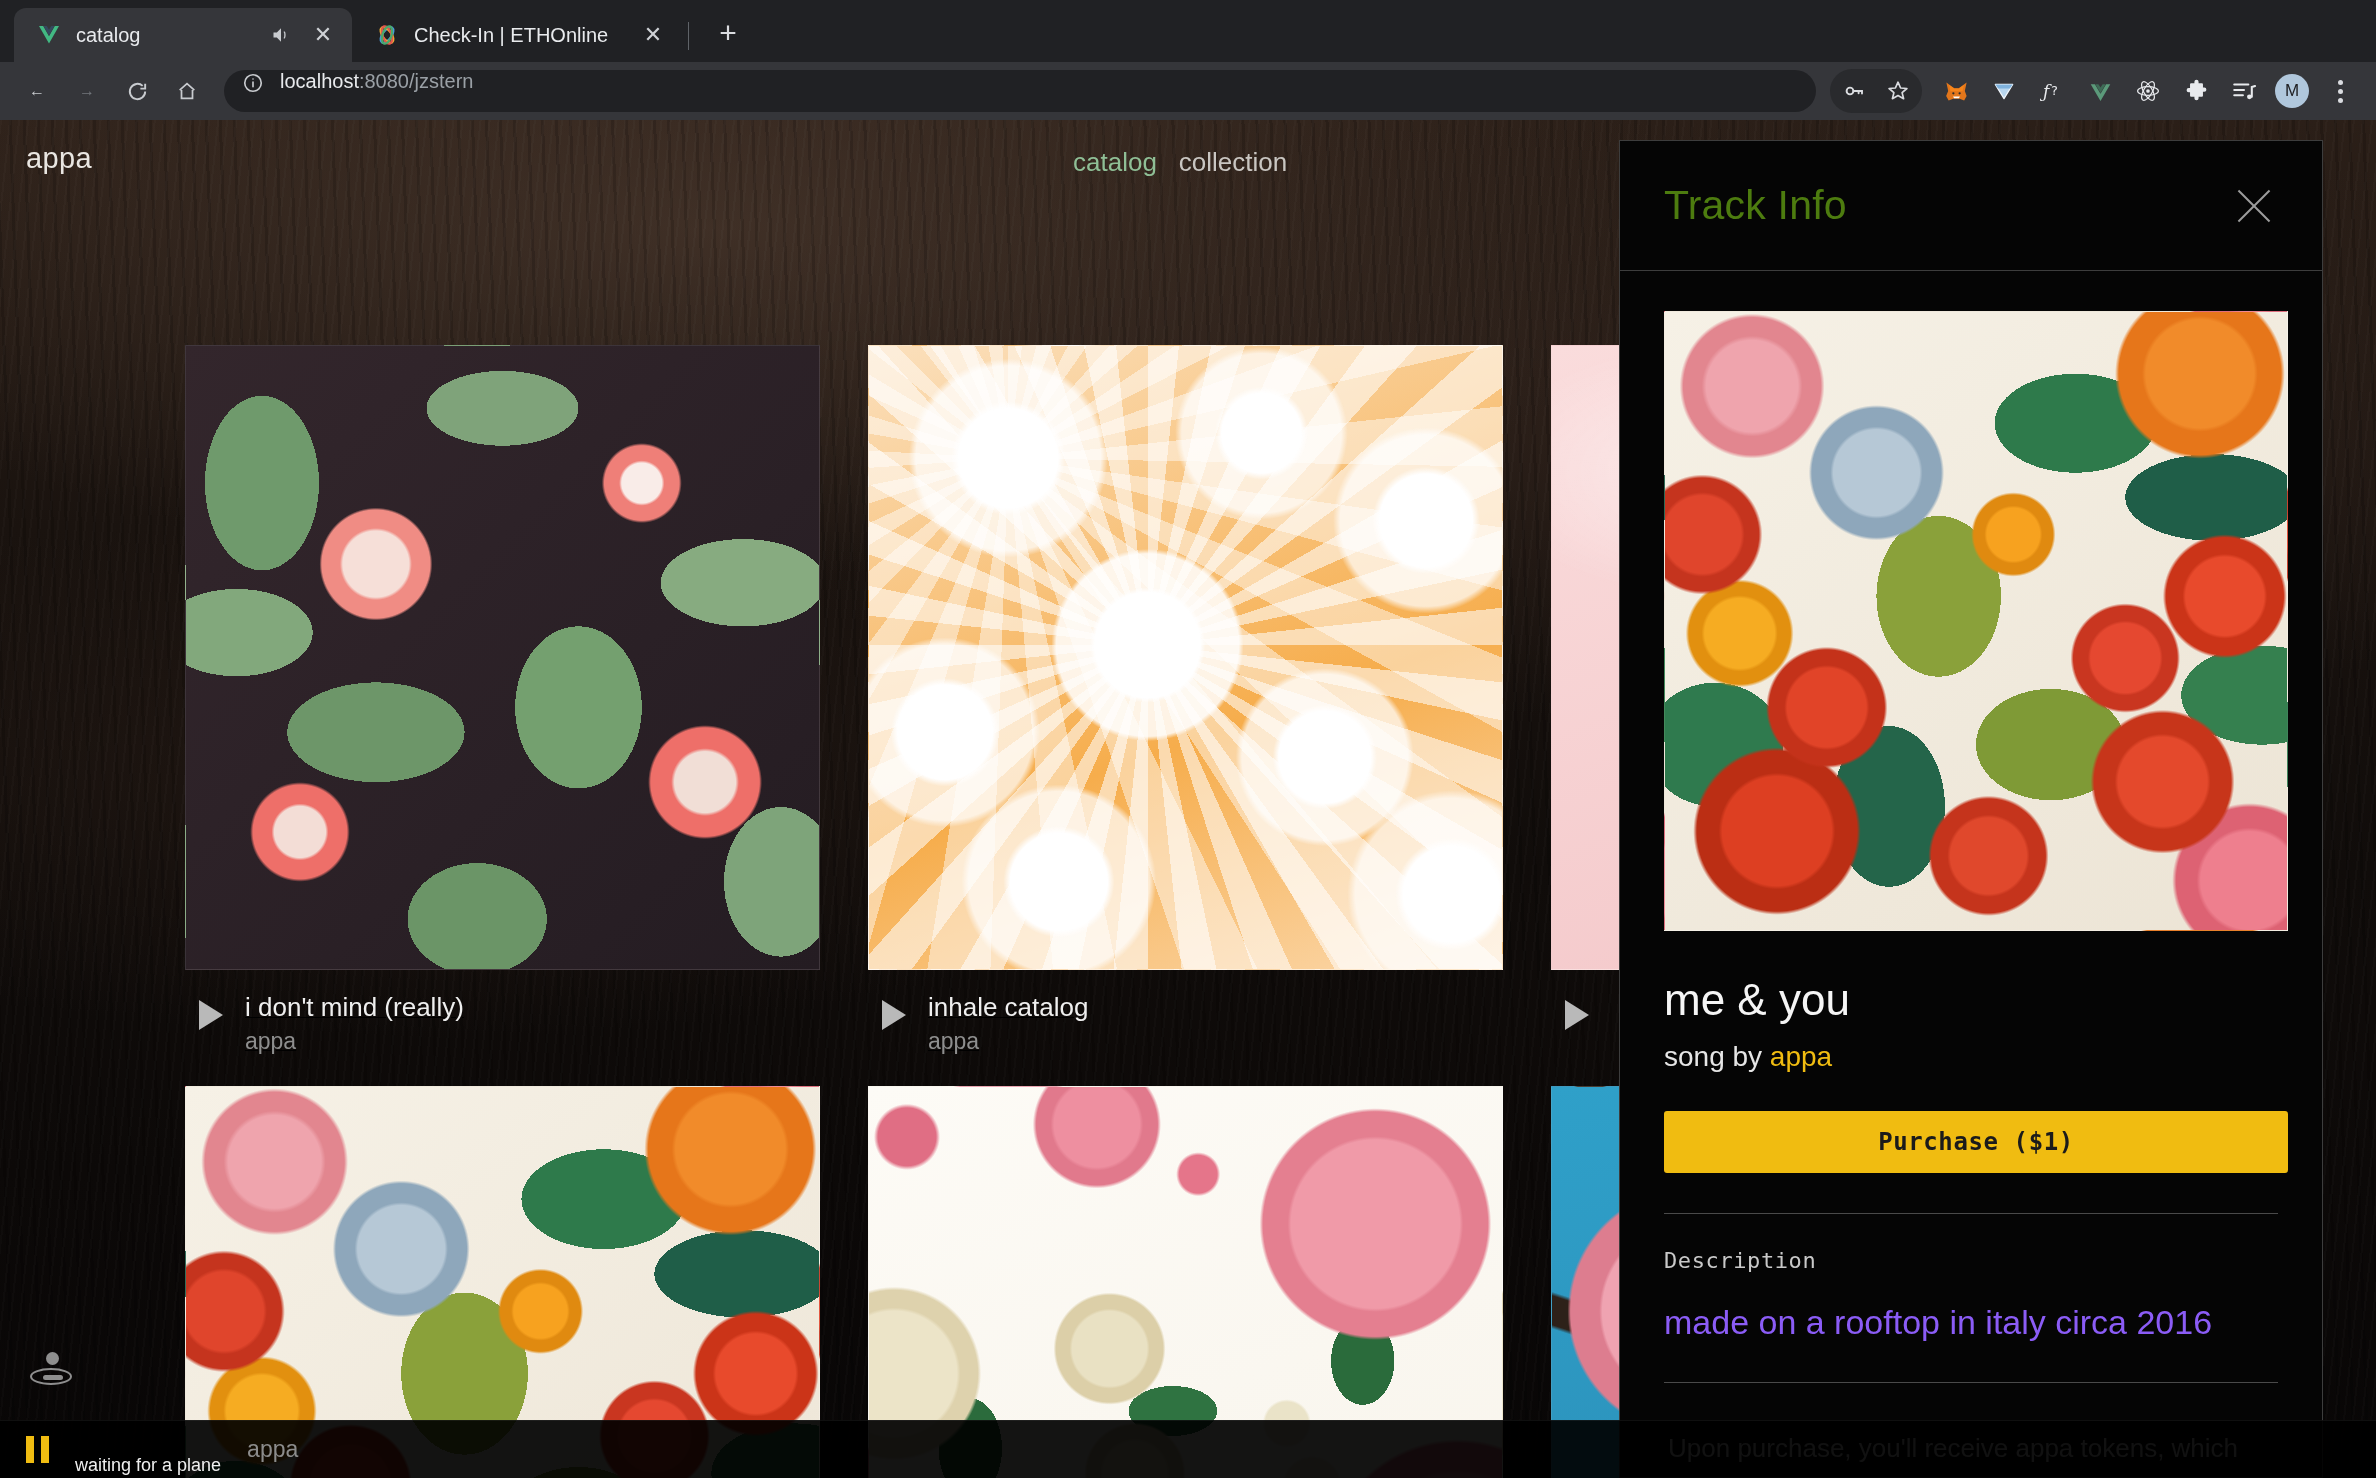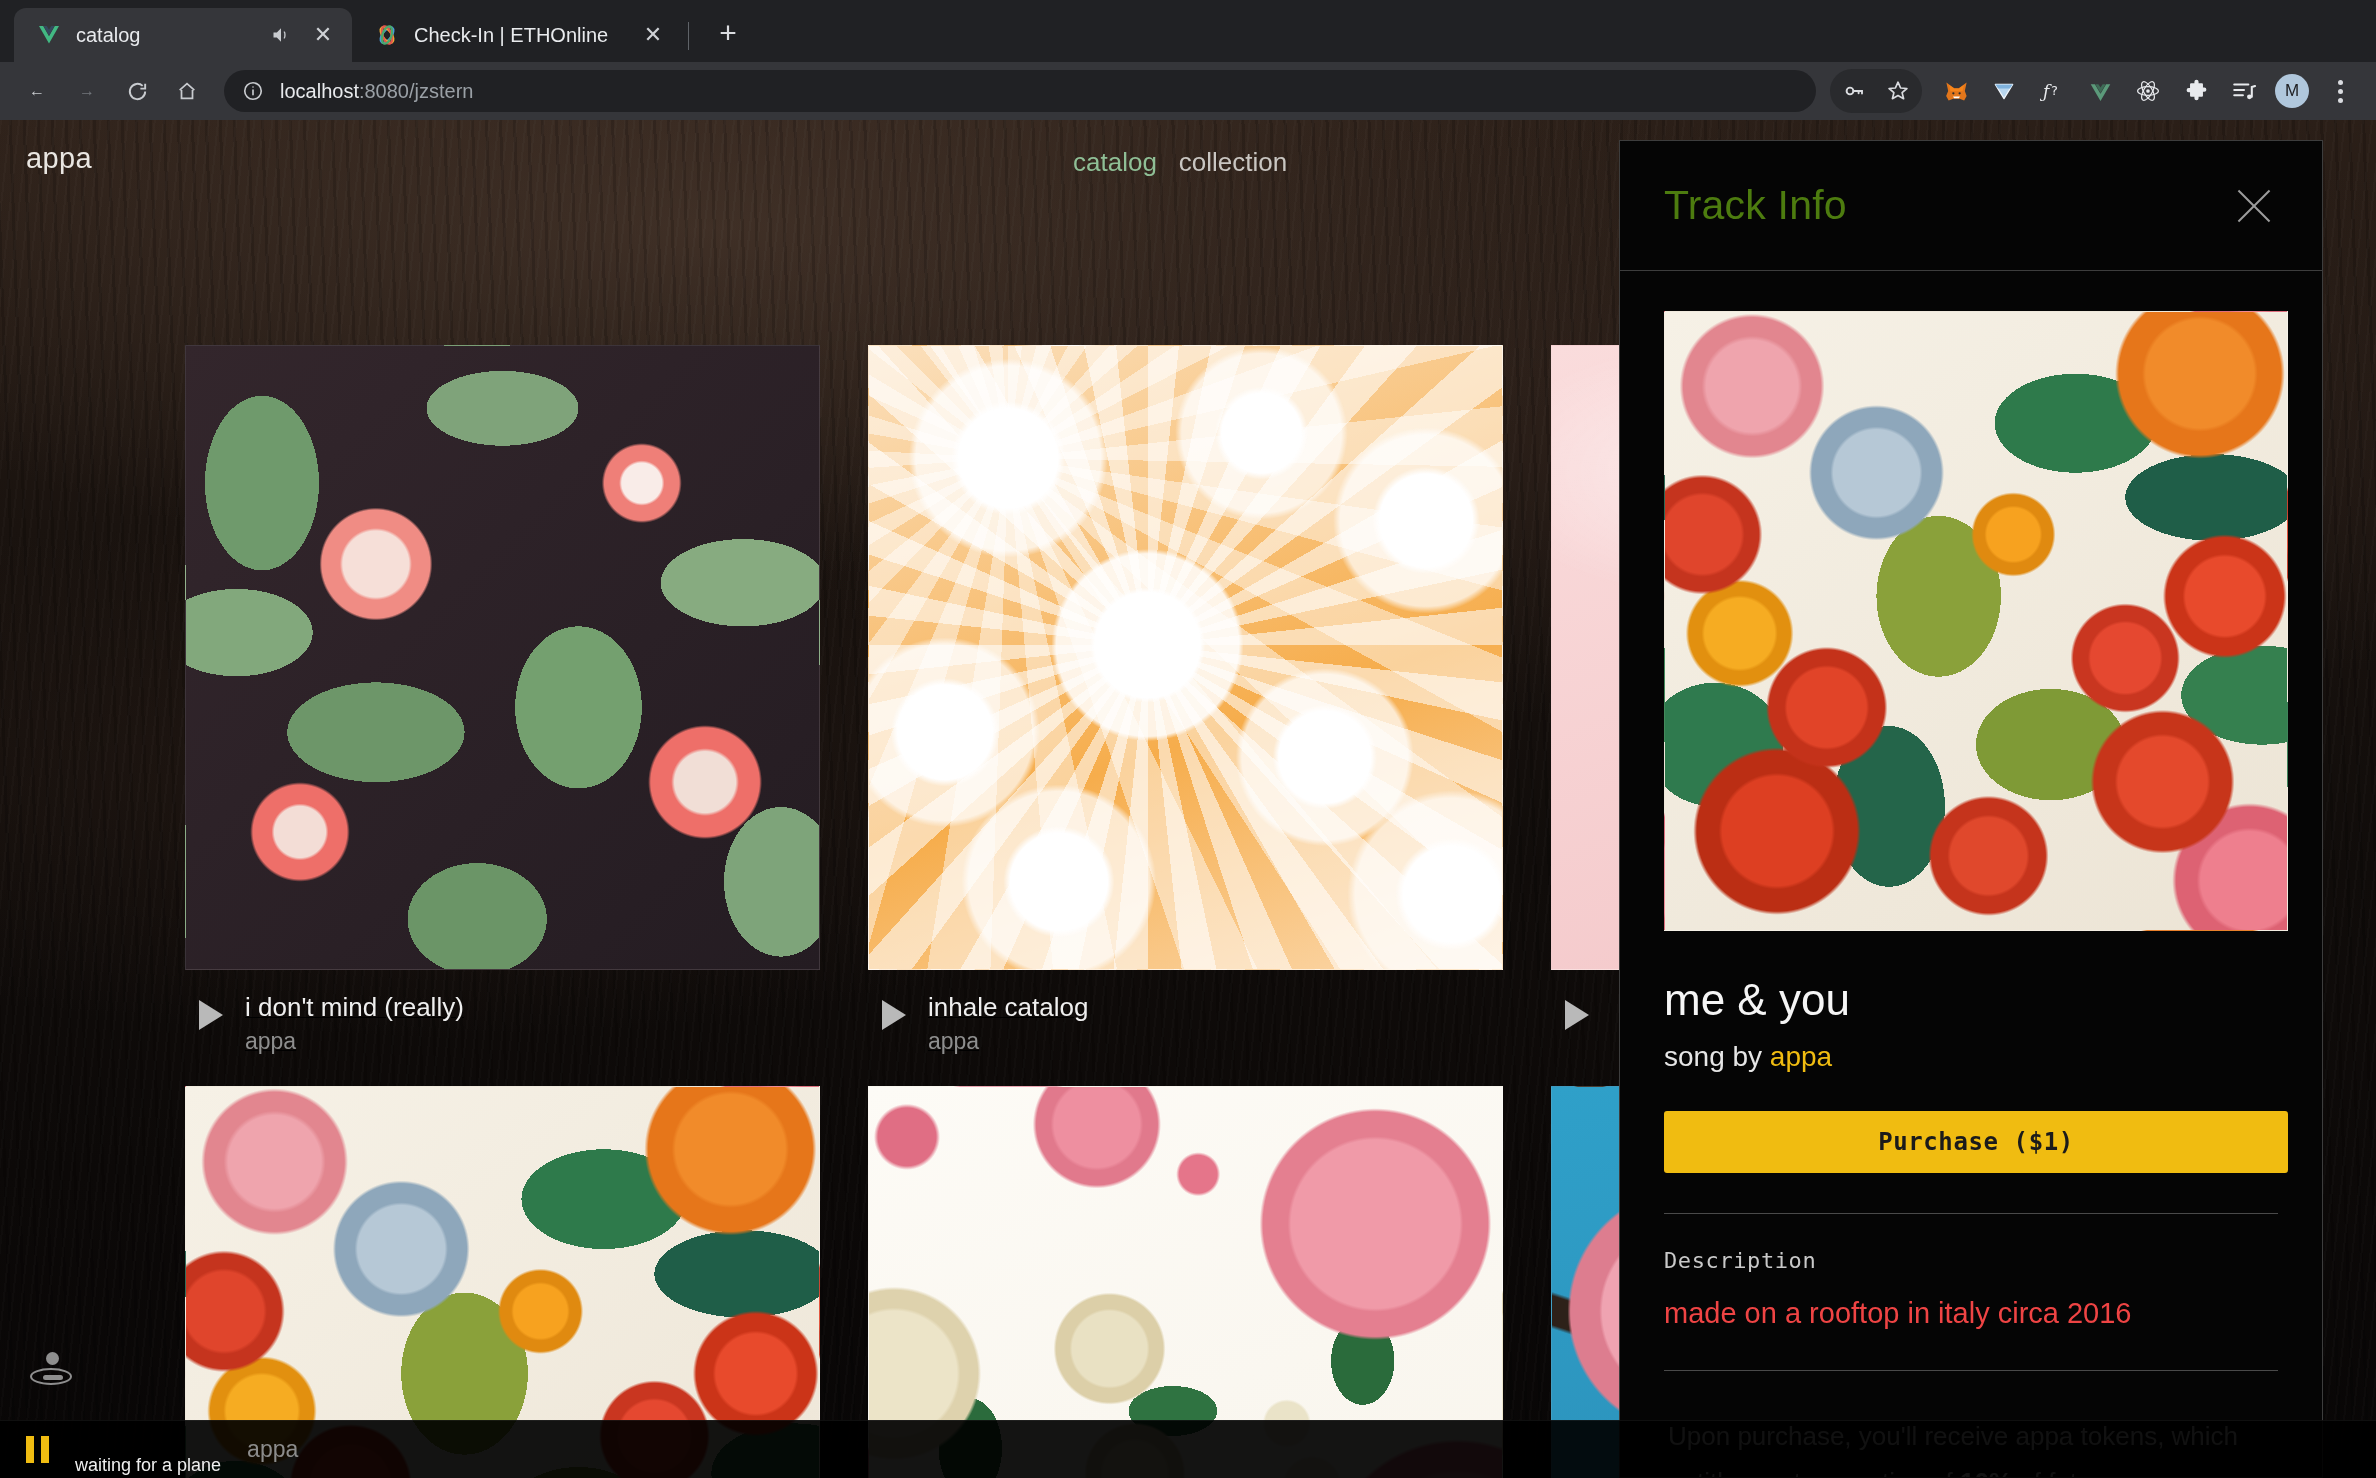--- a/index.html
+++ b/index.html
@@ -42,21 +42,21 @@
     display: flex; align-items: center; gap: 4px; padding: 0 14px;
   }
   .nav-btn {
     width: 46px; height: 46px; border-radius: 50%;
     display: flex; align-items: center; justify-content: center;
     color: #c8cbcf; flex: 0 0 46px;
   }
   .nav-btn.disabled { color: #73777c; }
   .omnibox {
     flex: 1 1 auto; height: 42px; background: #202124;
-    border-radius: 21px; display: flex; align-items: center;
+    border-radius: 21px; display: flex; align-items: flex-start;
     padding: 0 16px; gap: 14px; margin: 0 10px;
     min-width: 0;
   }
   .omni-info { width: 26px; height: 26px; flex:0 0 26px; display:flex;align-items:center;justify-content:center; }
   .omni-url { font-size: 20px; color: #9aa0a6; white-space: nowrap; }
   .omni-url b { color: #e8eaed; font-weight: 400; }
   .omni-right { display:flex; align-items:center; gap: 4px; }
   .tb-icon { width: 44px; height: 44px; display:flex; align-items:center; justify-content:center; flex:0 0 44px; }
   .pill-group { display:flex; align-items:center; background:#292a2d; border-radius: 22px; padding: 0 2px; margin-right:8px;}
   .avatar-m {
@@ -270,21 +270,21 @@
     color: #1b1b1b; font-size: 24px; font-weight: 700;
     font-family: "DejaVu Sans Mono", monospace;
     letter-spacing: .6px; text-align: center; line-height: 62px;
   }
 
   .hr { height: 1px; background: #4a4a4a; margin: 40px 0 0 0; }
   .desc-label {
     color: #c9c9c9; font-size: 22px; letter-spacing: .6px;
     font-family: "DejaVu Sans Mono", monospace; margin-top: 34px;
   }
-  .desc-text { color: #ef4444; font-size: 29px; margin-top: 24px; }
+  .desc-text { color: #8b5cf6; font-size: 34px; margin-top: 30px; }
   .terms {
     color: #d2d2d2; font-size: 26px; line-height: 1.78;
     margin-top: 42px; padding: 0 4px;
   }
   .terms b { color: #ffffff; font-weight: 700; }
 
   
   .playerbar {
     position: absolute; left: 0; bottom: 0;
     width: 2376px; height: 58px;

